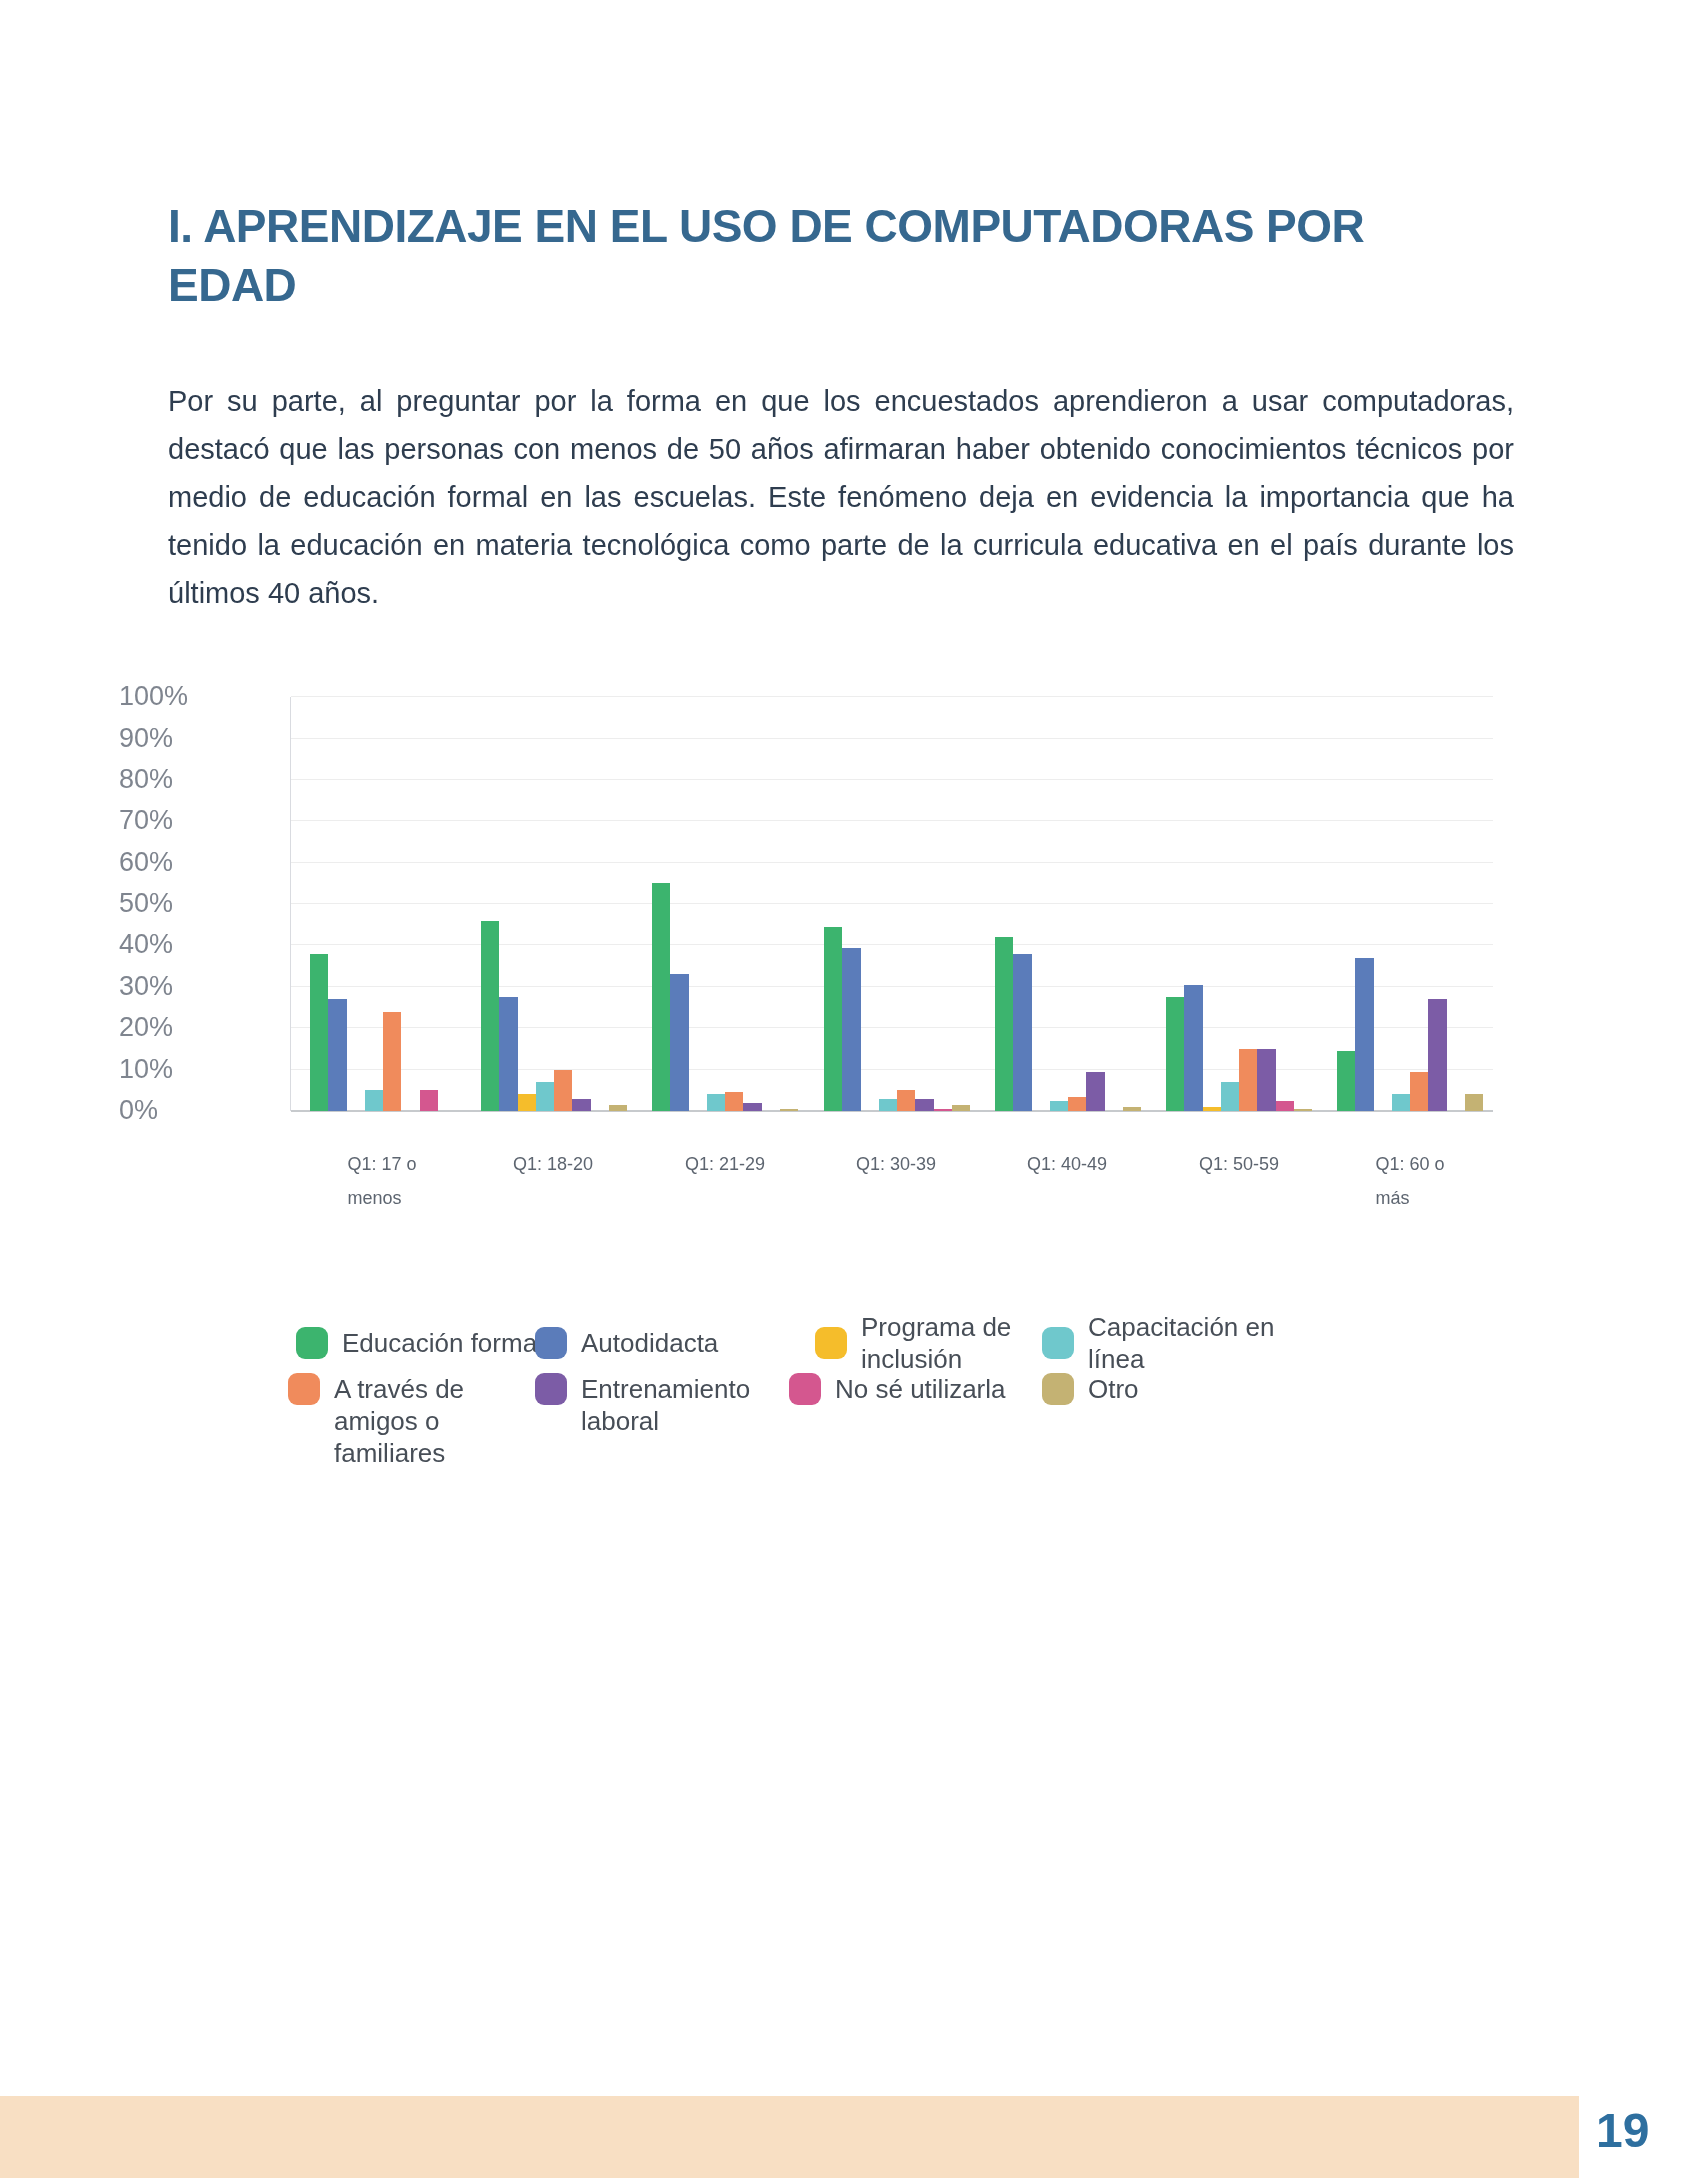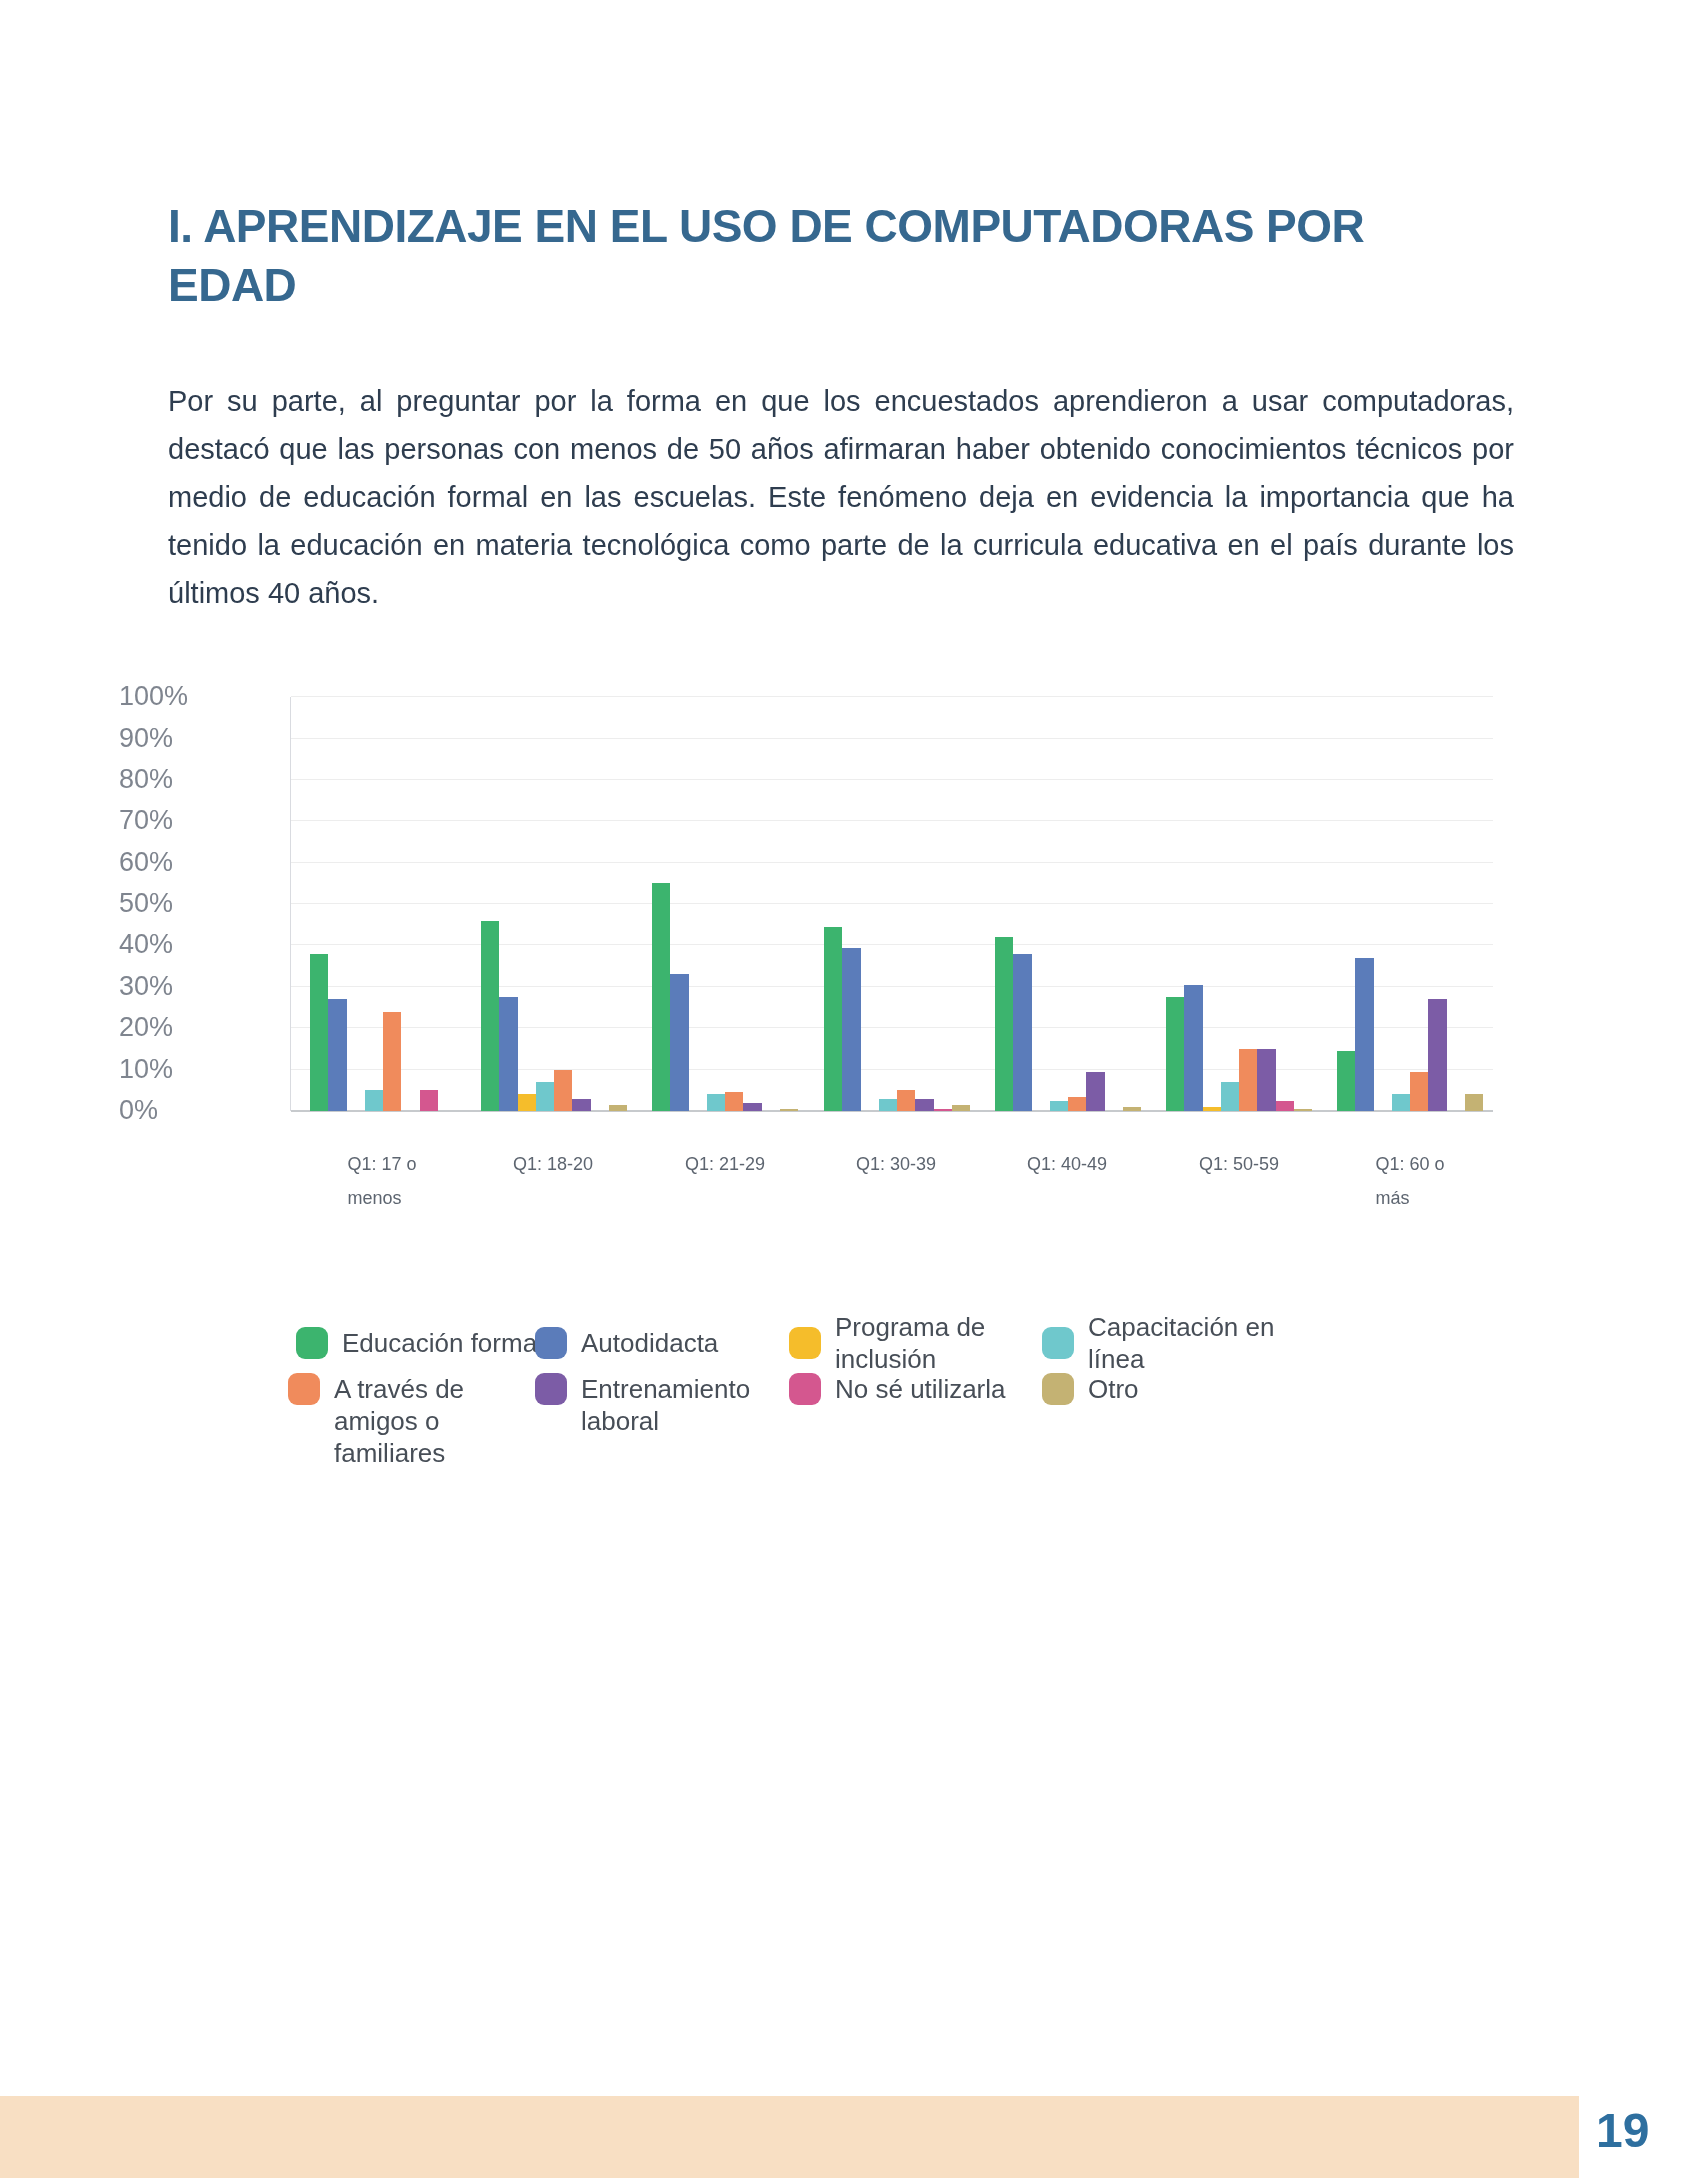--- a/index.html
+++ b/index.html
@@ -157,21 +157,21 @@
       </div>
     <div id="legend">
         <div class="legend-item center" style="left: 296px; top: 1311px; height: 63px;">
           <div class="swatch" style="background: rgb(60, 180, 110);"></div>
           <div class="legend-label">Educación formal</div>
         </div>
         <div class="legend-item center" style="left: 535px; top: 1311px; height: 63px;">
           <div class="swatch" style="background: rgb(91, 124, 186);"></div>
           <div class="legend-label">Autodidacta</div>
         </div>
-        <div class="legend-item center" style="left: 789px; top: 1311px; height: 63px;">
+        <div class="legend-item center" style="left: 815px; top: 1311px; height: 63px;">
           <div class="swatch" style="background: rgb(245, 189, 43);"></div>
           <div class="legend-label">Programa de
 inclusión</div>
         </div>
         <div class="legend-item center" style="left: 1042px; top: 1311px; height: 63px;">
           <div class="swatch" style="background: rgb(111, 200, 204);"></div>
           <div class="legend-label">Capacitación en
 línea</div>
         </div>
         <div class="legend-item top" style="left: 288px; top: 1373px;">

